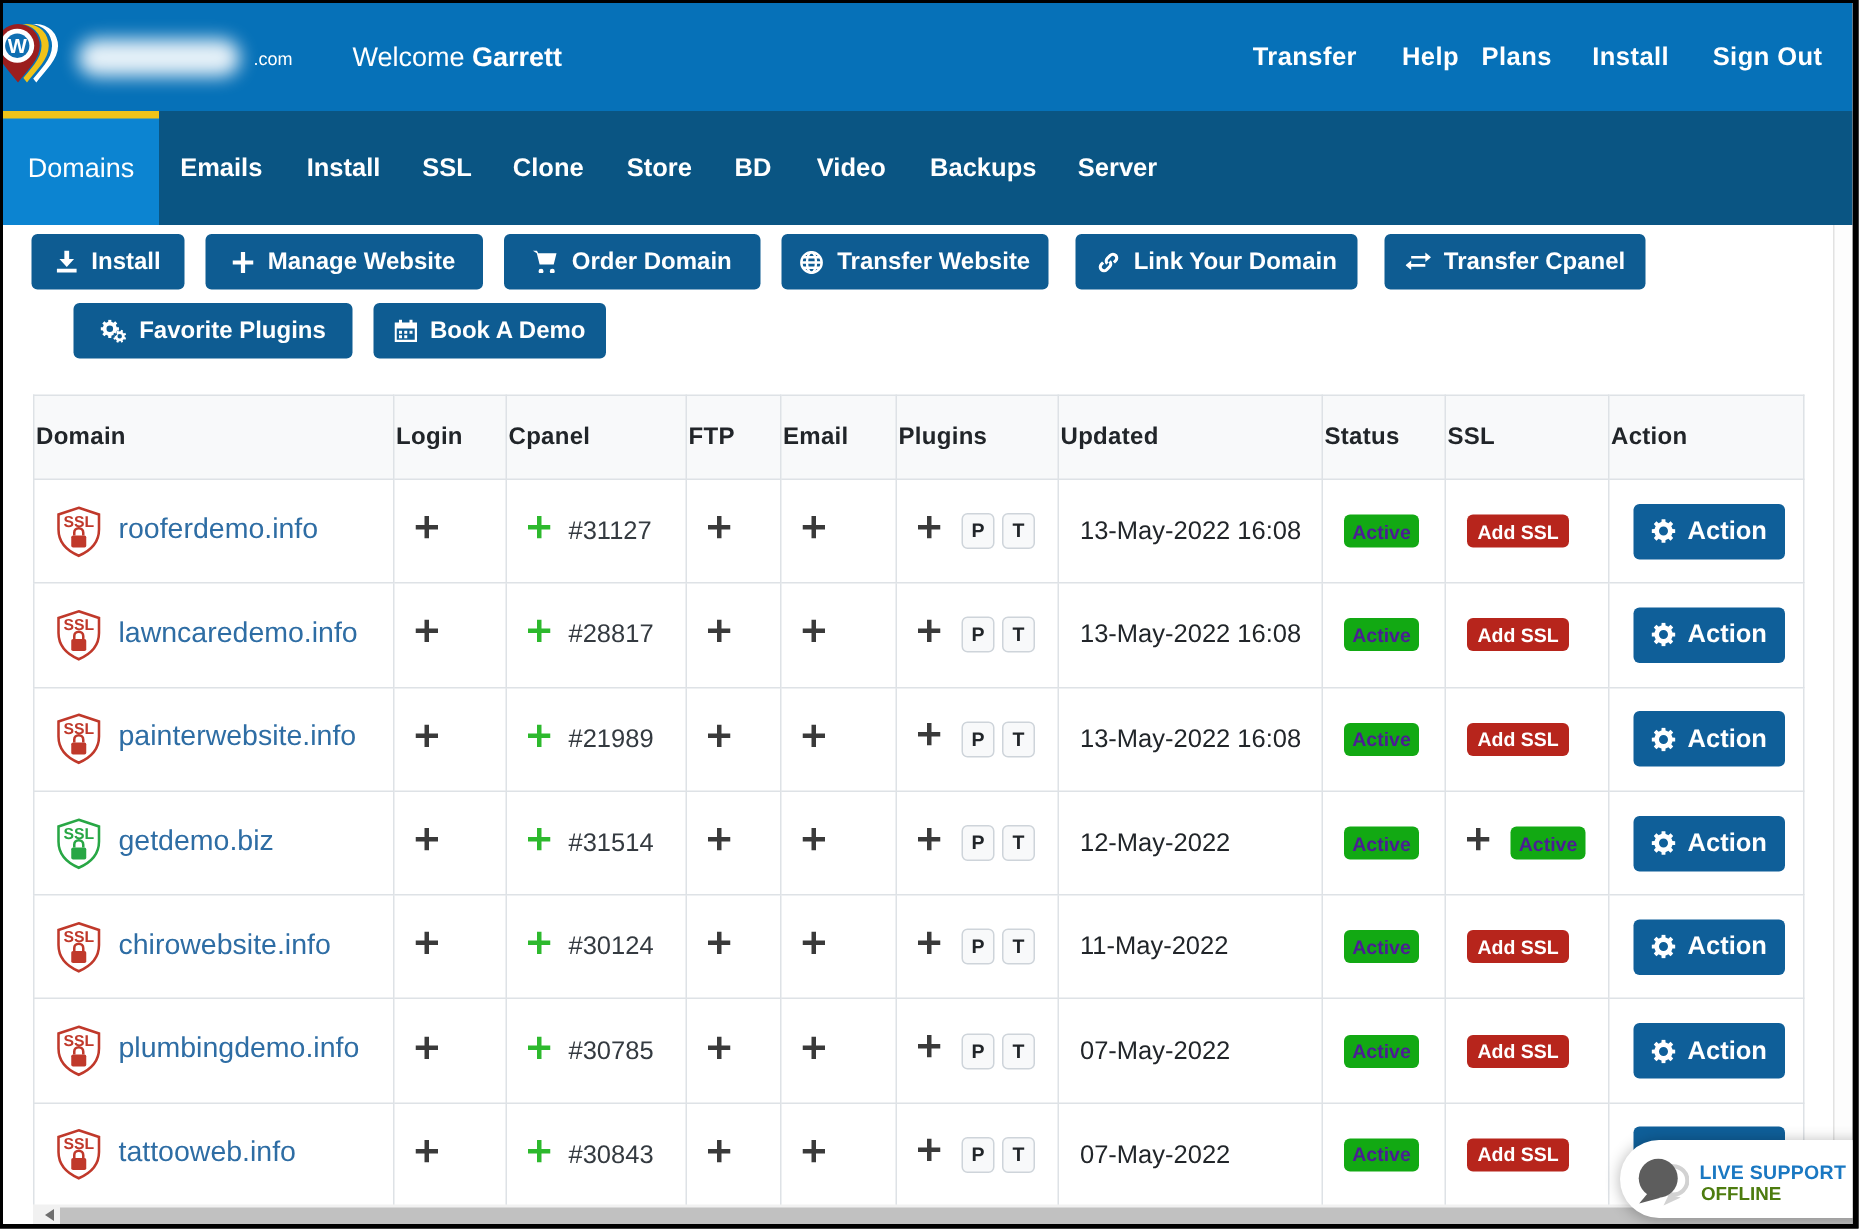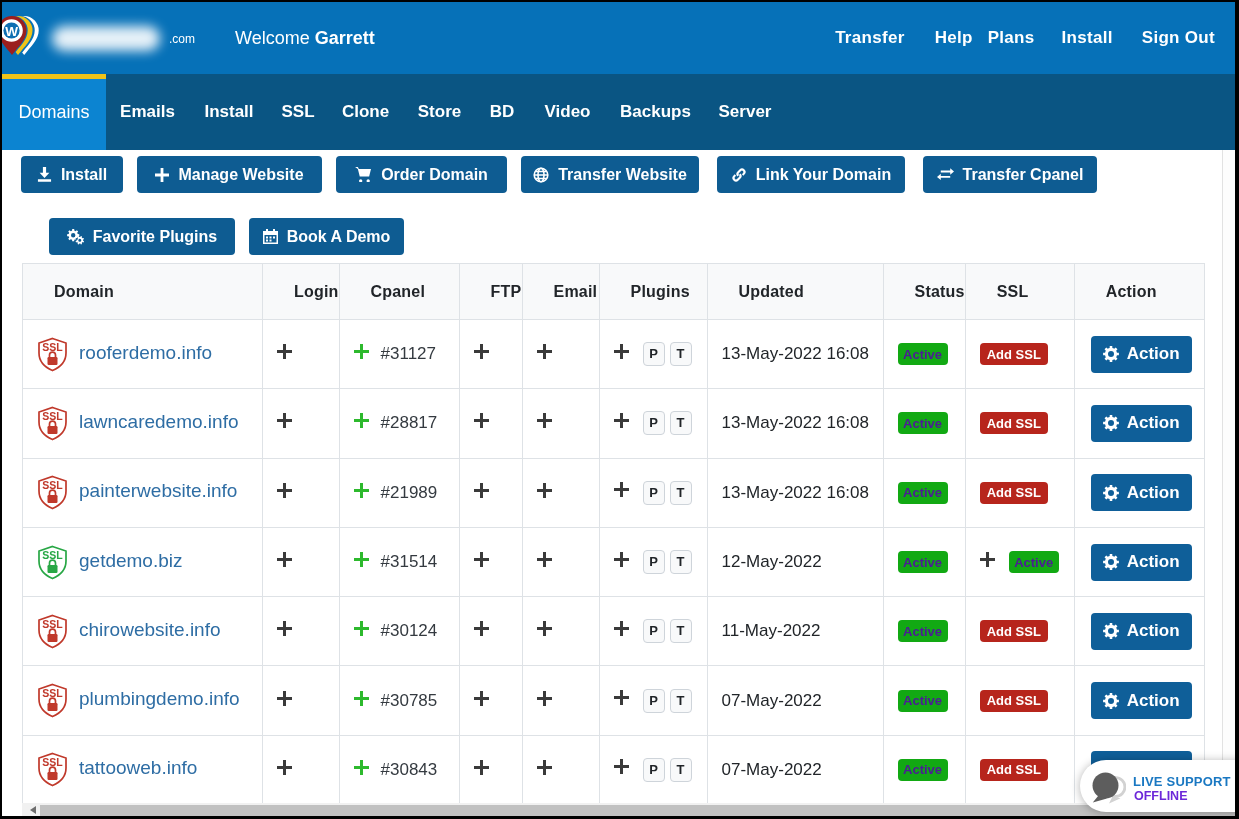--- a/index.html
+++ b/index.html
@@ -23,31 +23,31 @@
   display:flex; }
 .tab { height:100%; display:flex; align-items:center; justify-content:center; color:#fff;
   font-size:17px; font-weight:600; position:relative; }
 .tab.active { background:#0c84d1; font-weight:400; font-size:18px; }
 .tab.active::before { content:""; position:absolute; left:0; top:0; width:100%; height:4.5px;
   background:#efc319; }
 
 
 .btnrow { position:absolute; left:19px; display:flex; }
 #row1 { top:154px; }
-#row2 { top:216px;padding-left:28px; }
+#row2 { top:200px;padding-left:28px; }
 .btn { height:37px; background:#0e5c92; border-radius:4px; color:#fff; font-size:16px;
   font-weight:600; display:flex; align-items:center; justify-content:center; padding:0 12px; margin-right:14px;
   white-space:nowrap; }
 .btn svg { margin-right:9px; }
 
 
 #tbl { position:absolute; left:20px; top:261px; border-collapse:collapse; table-layout:fixed; }
 #tbl th, #tbl td { border:1px solid #dee2e6; text-align:left; padding-left:14px;
   vertical-align:middle; }
-#tbl th { padding-left:31px; background:#f8f9fa; height:56px; font-size:16px; font-weight:700; color:#212529; letter-spacing:0.2px; }
+#tbl th { padding-left:1px; background:#f8f9fa; height:56px; font-size:16px; font-weight:700; color:#212529; letter-spacing:0.2px; }
 #tbl td { height:69.3px; background:#fff; font-size:17px; color:#212529; }
 .domain { color:#2e6da4; font-size:19px; }
 td.dcell { padding-left:19px; }
 .dcell .shield { vertical-align:middle; margin-right:11px; }
 .plus { display:inline-block; }
 .cpnum { margin-left:12px; color:#343a40; }
 .ptbtn { display:inline-block; width:22px; height:24px; border:1px solid #ced4da;
   border-radius:4px; background:#f8f9fa; color:#212529; font-size:13px; font-weight:600;
   text-align:center; line-height:22px; margin-left:5px; vertical-align:middle; }
 .badge-g { display:inline-block; background:#12a913; color:#4c1d95; font-size:13px;
@@ -68,21 +68,21 @@
 #hthumb { position:absolute; left:18px; top:1.5px; width:1195px; height:11px; background:#c1c1c1; }
 #harrow { position:absolute; left:8px; top:3px; width:0; height:0;
   border-top:4px solid transparent; border-bottom:4px solid transparent;
   border-right:6px solid #6e6e6e; margin-top:0; }
 
 
 #chat { position:absolute; left:1078px; top:758px; width:190px; height:52px;
   background:#fff; border-radius:26px; box-shadow:0 1px 10px rgba(0,0,0,0.3); z-index:20; }
 #chat .bub { position:absolute; left:12px; top:11px; }
 #chat .l1 { position:absolute; left:53px; top:13.5px; color:#1a78c2; font-size:13px; font-weight:700; letter-spacing:0.2px; }
-#chat .l2 { position:absolute; left:54px; top:29px; color:#6d28d9; font-size:12.5px; font-weight:700; }
+#chat .l2 { position:absolute; left:54px; top:29px; color:#4d7c0f; font-size:12.5px; font-weight:700; }
 </style>
 </head>
 <body>
 <div id="page">
   <div id="topbar">
     <svg id="logo" width="54" height="48" viewBox="0 0 54 48">
       <g>
         <path id="pin" d="M18 42 C11.5 33.5 3.5 26.5 3.5 17.5 a14.5 14.5 0 1 1 29 0 C32.5 26.5 24.5 33.5 18 42 Z" fill="#fff" transform="translate(12.2,0)"></path>
         <path d="M18 42 C11.5 33.5 3.5 26.5 3.5 17.5 a14.5 14.5 0 1 1 29 0 C32.5 26.5 24.5 33.5 18 42 Z" fill="#0671b8" transform="translate(8.2,0)"></path>
         <path d="M18 42 C11.5 33.5 3.5 26.5 3.5 17.5 a14.5 14.5 0 1 1 29 0 C32.5 26.5 24.5 33.5 18 42 Z" fill="#efc319" transform="translate(6,0)"></path>

